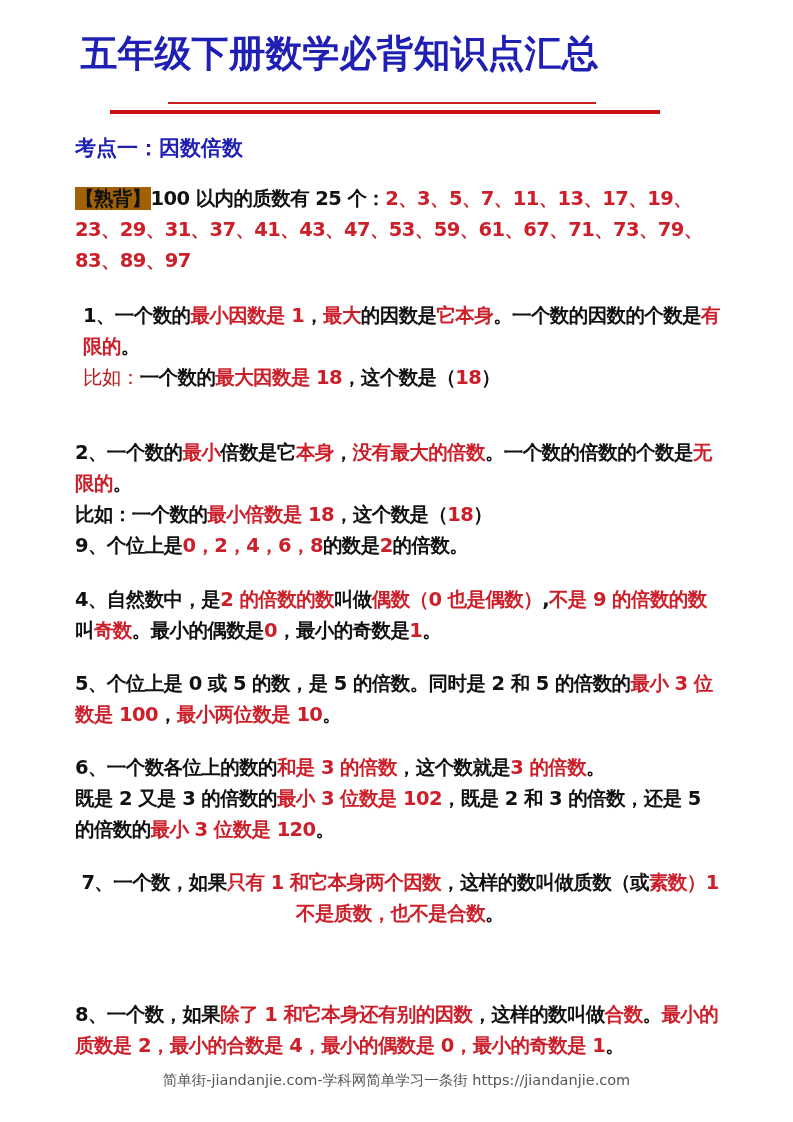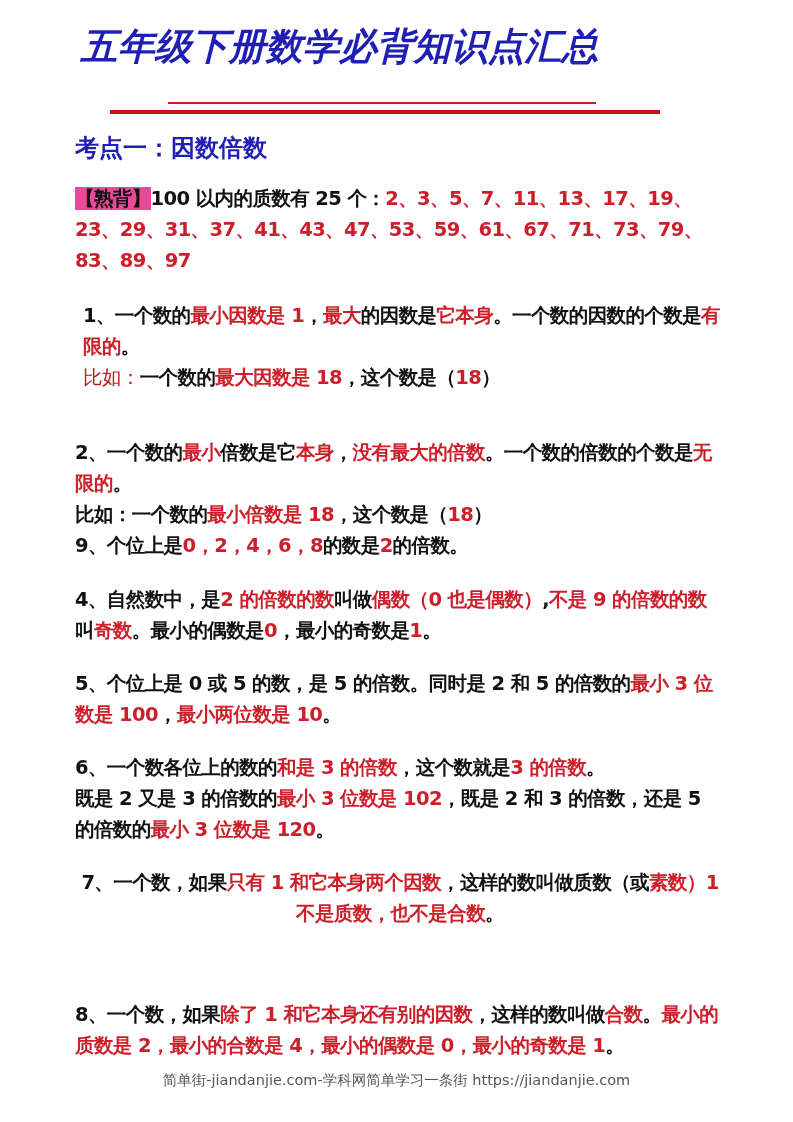--- a/index.html
+++ b/index.html
@@ -1,26 +1,26 @@
 <!DOCTYPE html>
 <html><head>
 <meta charset="utf-8">
 <style>
   html, body { margin: 0; padding: 0; background: #ffffff; }
   body { width: 793px; height: 1122px; position: relative; overflow: hidden;
          font-family: "DejaVu Sans", "Liberation Sans", sans-serif; color: #111111; }
-  .title { position: absolute; left: 0; top: 23px; width: 679px; text-align: center;
-           font-size: 37px; font-weight: bold; color: #1f1fb4; letter-spacing: 0px; line-height: 48px; font-style: italic; }
+  .title { position: absolute; left: 0; top: 30px; width: 679px; text-align: center;
+           font-size: 37px; font-weight: bold; color: #1f1fb4; letter-spacing: 0px; line-height: 48px; }
   .rule-thin { position: absolute; left: 168px; top: 102px; width: 428px; height: 2px; background: #c81e1e; }
   .rule-thick { position: absolute; left: 110px; top: 110px; width: 550px; height: 4px; background: #c81414; }
-  .section { position: absolute; left: 75px; top: 133px; font-size: 24px; font-weight: bold; color: #1f1fb4; line-height: 30px; }
+  .section { position: absolute; left: 75px; top: 133px; font-size: 21px; font-weight: bold; color: #1f1fb4; line-height: 30px; }
   .para { position: absolute; left: 75px; width: 650px; font-size: 19.5px; line-height: 31px; font-weight: bold; letter-spacing: -0.6px; }
   .r { color: #cc1f2a; }
   .b { color: #b91c1c; font-weight: normal; }
-  .hl { background: #ec4899; }
+  .hl { background: #a16207; }
   .footer { position: absolute; left: 0; top: 1070px; width: 793px; text-align: center; font-size: 14.5px; color: #555555; line-height: 20px; }
 </style>
 </head>
 <body>
 
 <div class="title">五年级下册数学必背知识点汇总</div>
 <div class="rule-thin"></div>
 <div class="rule-thick"></div>
 
 <div class="section">考点一：因数倍数</div>

